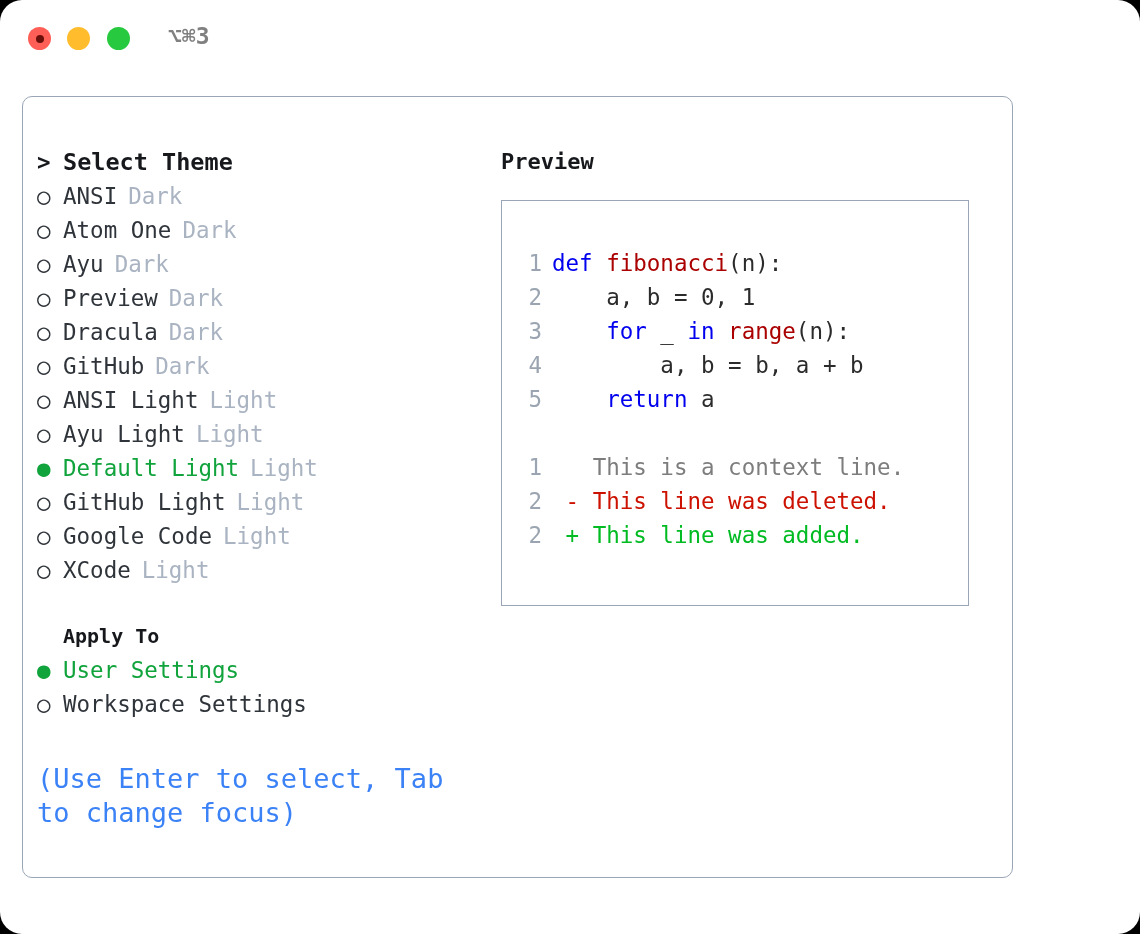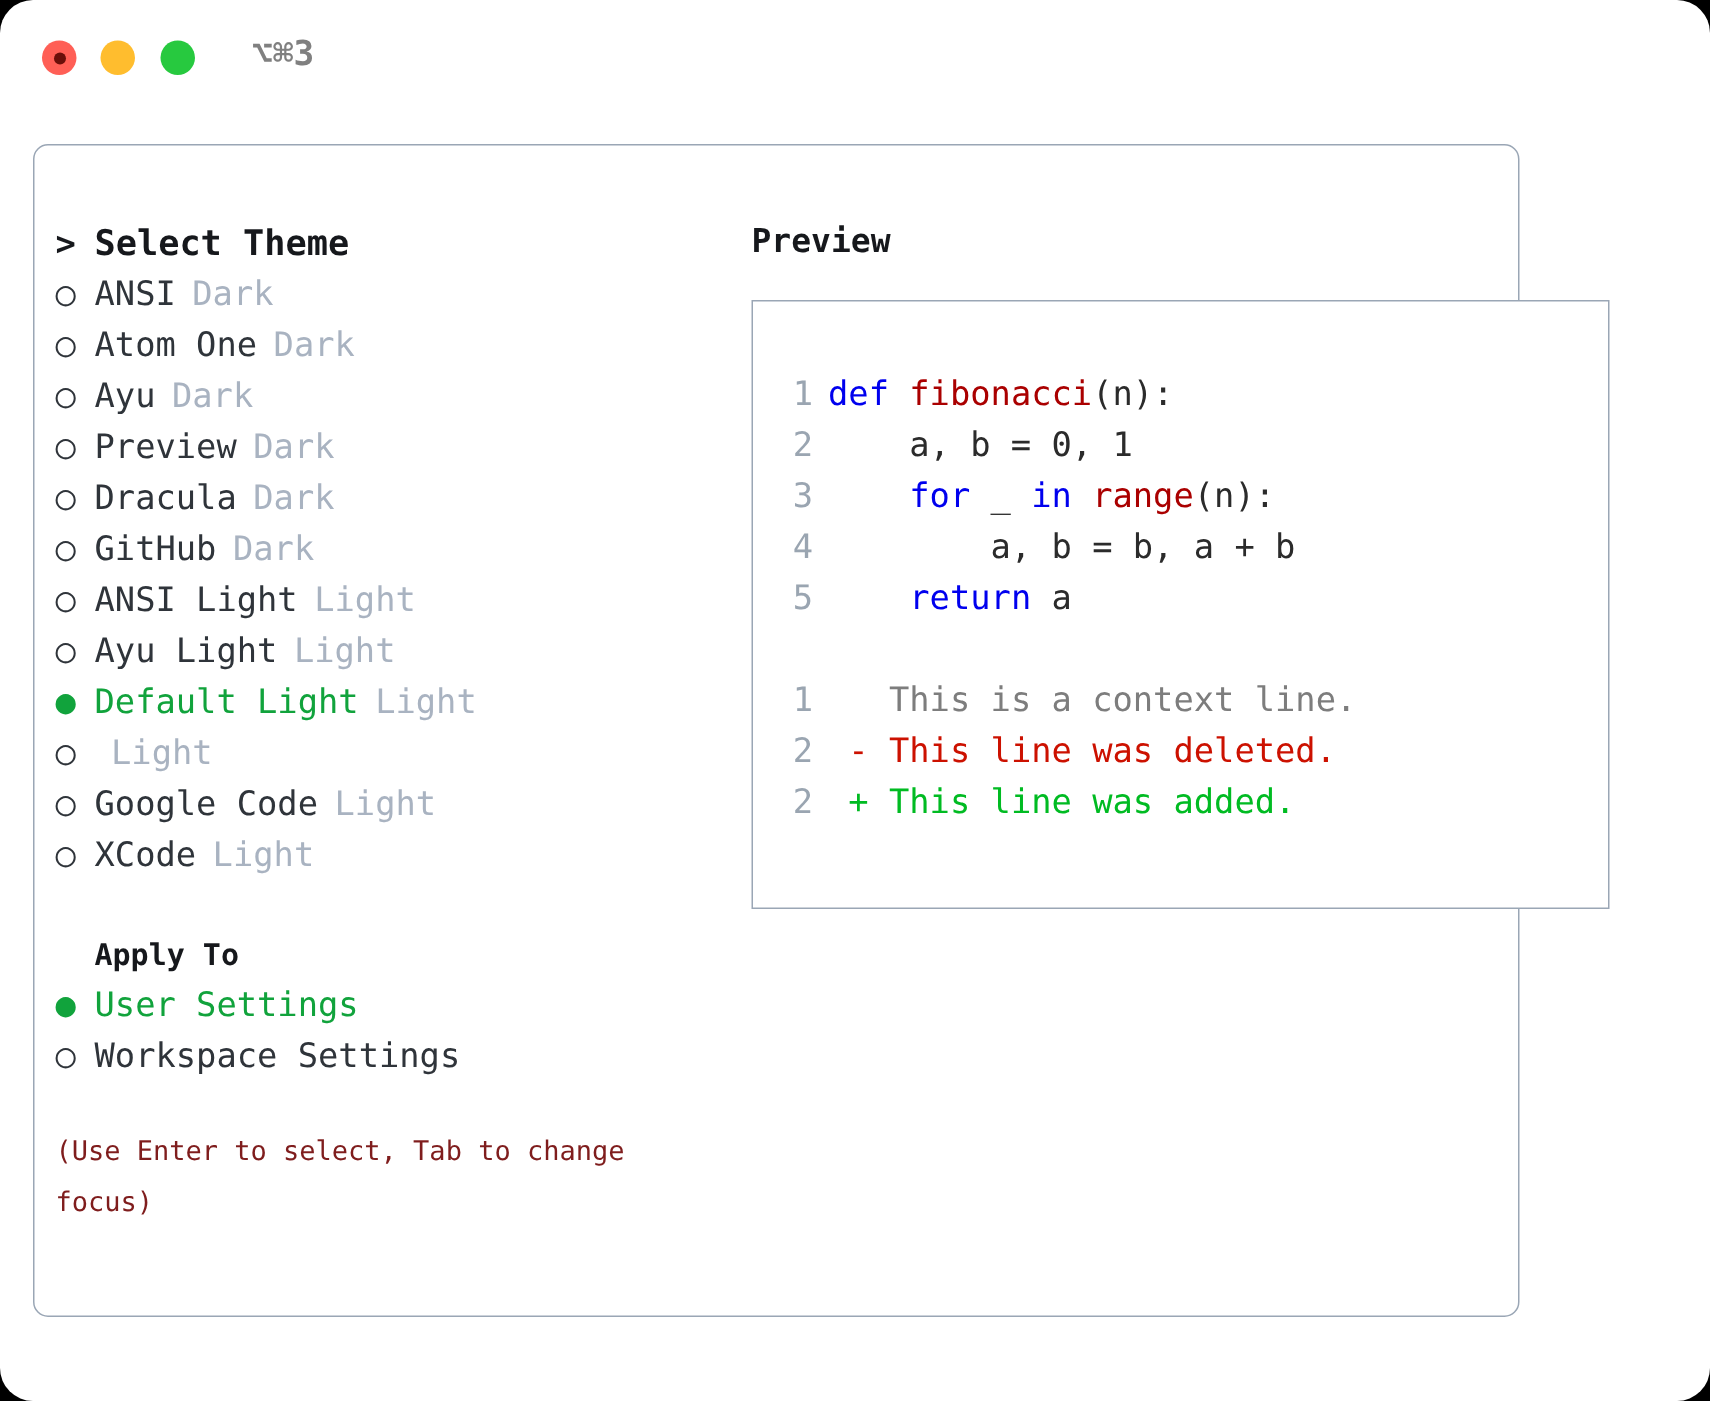--- a/index.html
+++ b/index.html
@@ -117,23 +117,23 @@
   #apply-heading {
     font-weight: bold;
     color: #16181c;
     font-size: 20px;
     height: 34px;
     line-height: 34px;
     padding-left: 26px;
   }
 
   #help-text {
-    margin-top: 30px;
-    font-size: 18px;
-    color: #7f1d1d;
+    margin-top: 41px;
+    font-size: 27px;
+    color: #3b82f6;
     line-height: 34px;
     width: 410px;
     white-space: pre-wrap;
   }
 
   
   #right-col {
     position: absolute;
     left: 478px;
     top: 48px;
@@ -141,21 +141,21 @@
   }
   #preview-title {
     font-size: 22px;
     font-weight: bold;
     color: #16181c;
     height: 34px;
     line-height: 34px;
   }
   #preview-box {
     margin-top: 21px;
-    width: 572px;
+    width: 468px;
     height: 406px;
     border: 1.6px solid #9aa6b5;
     box-sizing: border-box;
     background: #ffffff;
     position: relative;
   }
   #code {
     position: absolute;
     left: 18px;
     top: 45px;
@@ -241,20 +241,21 @@
             <span class="label">Ayu Light</span>
             <span class="tag">Light</span>
           </div>
           <div class="row selected">
             <span class="marker">●</span>
             <span class="label">Default Light</span>
             <span class="tag">Light</span>
           </div>
           <div class="row">
             <span class="marker unselected">○</span>
+            <span class="label">GitHub Light</span>
             <span class="tag">Light</span>
           </div>
           <div class="row">
             <span class="marker unselected">○</span>
             <span class="label">Google Code</span>
             <span class="tag">Light</span>
           </div>
           <div class="row">
             <span class="marker unselected">○</span>
             <span class="label">XCode</span>

